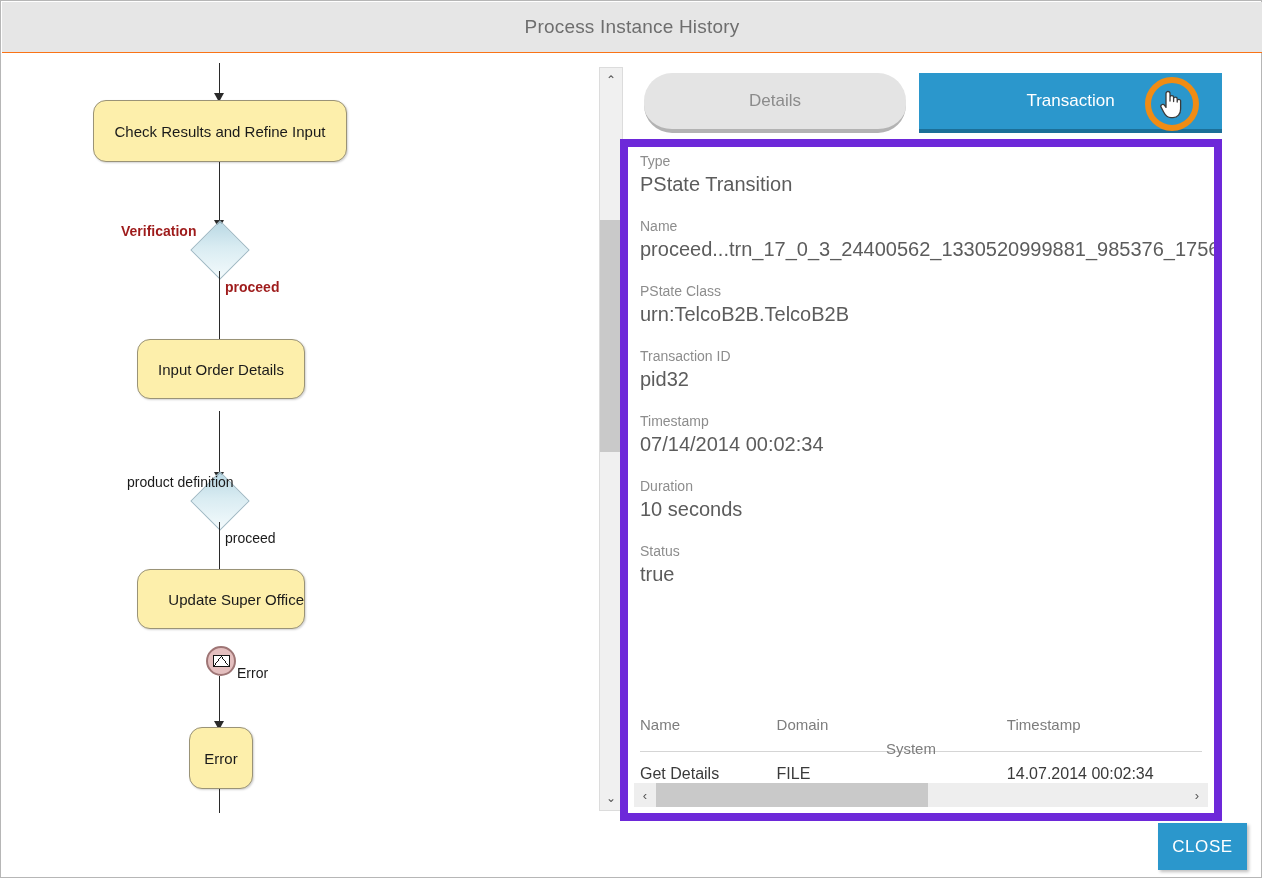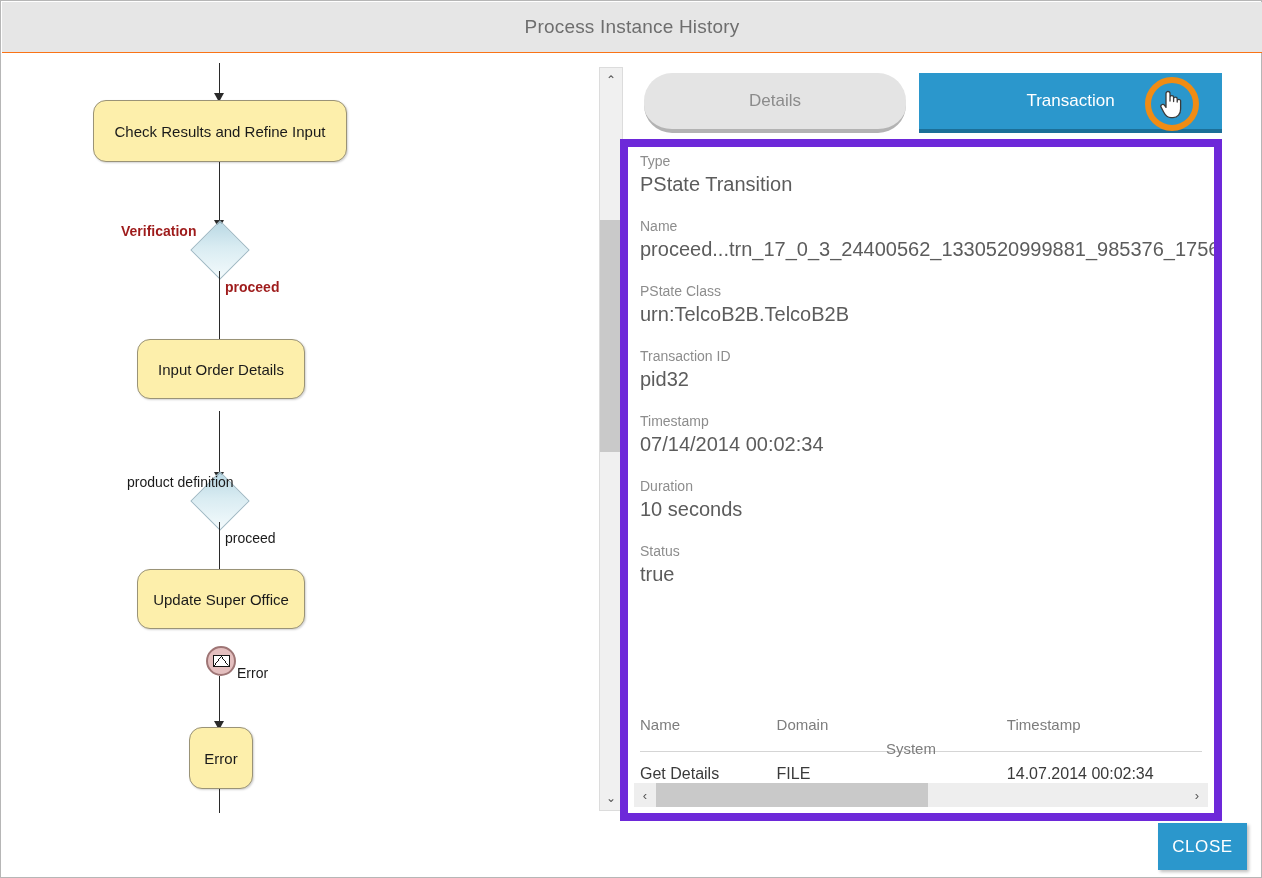--- a/index.html
+++ b/index.html
@@ -205,21 +205,21 @@
     <div class="vline" style="left:216px;top:358px;height:66px;"></div>
     <div class="arrowhead" style="left:211px;top:419px;"></div>
 
     <div class="diamond" style="left:196px;top:427px;"></div>
     <div class="edge-label" style="left:88px;top:421px;margin-left:36px;">product definition</div>
     <div class="edge-label" style="left:222px;top:477px;">proceed</div>
 
     <div class="vline" style="left:216px;top:469px;height:80px;"></div>
     <div class="arrowhead" style="left:211px;top:543px;"></div>
 
-    <div class="node" style="left:134px;top:516px;width:168px;height:60px;">
+    <div class="node" style="left:134px;top:516px;width:168px;height:60px;justify-content:flex-end;">
       <span>Update Super Office</span>
     </div>
 
     <div class="err-icon" style="left:203px;top:593px;">
       <span class="env"></span>
     </div>
     <div class="edge-label" style="left:234px;top:612px;">Error</div>
 
     <div class="vline" style="left:216px;top:623px;height:56px;"></div>
     <div class="arrowhead" style="left:211px;top:668px;"></div>

